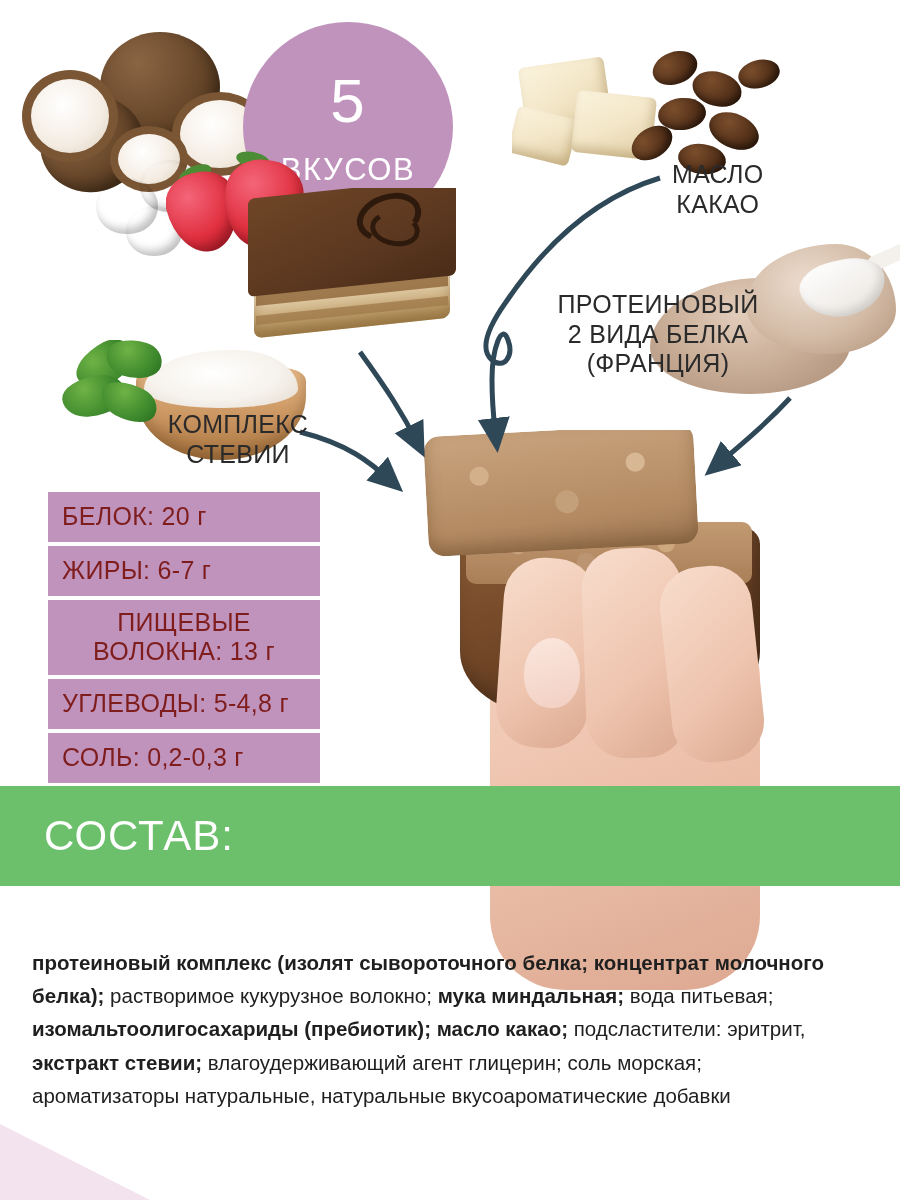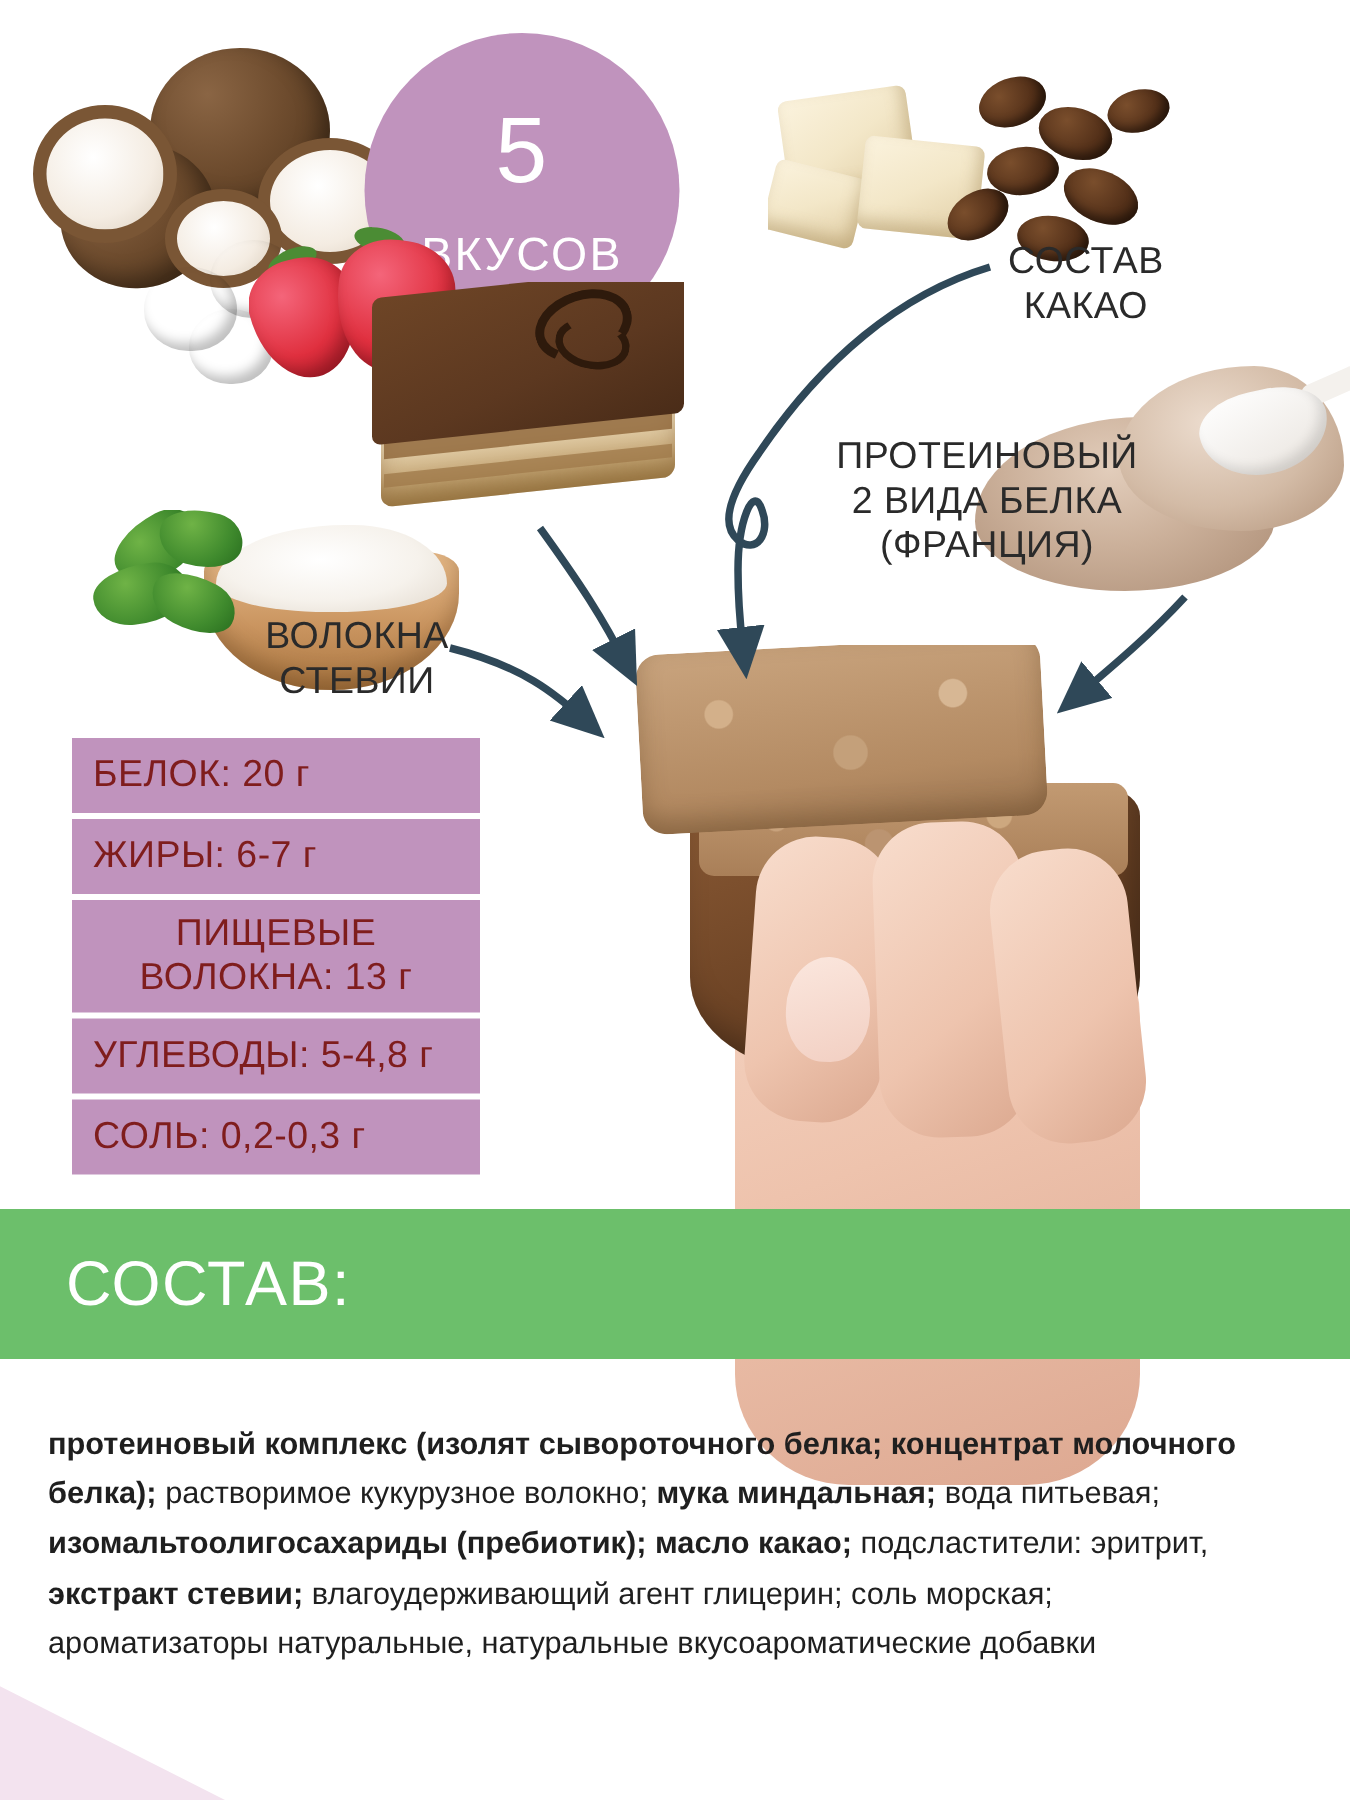--- a/index.html
+++ b/index.html
@@ -311,21 +311,21 @@
     line-height: 1.16;
     padding: 10px 14px 11px 14px;
     margin-bottom: 4px;
     letter-spacing: .3px;
   }
   .nutri-row.two-line { padding-top: 8px; padding-bottom: 9px; text-align: center; }
 
   
   .composition-band {
     position: absolute;
-    left: 0; top: 806px;
+    left: 0; top: 786px;
     width: 900px; height: 100px;
     background: #6cbf6b;
     z-index: 11;
     display: flex;
     align-items: center;
   }
   .composition-title {
     color: #ffffff;
     font-size: 42px;
     letter-spacing: 1px;
@@ -437,32 +437,32 @@
     <path d="M300,432 C348,444 370,462 392,482" stroke="#2f4858" stroke-width="5" fill="none" marker-end="url(#ah)"></path>
 
     <path d="M360,352 C386,388 402,412 418,444" stroke="#2f4858" stroke-width="5" fill="none" marker-end="url(#ah)"></path>
 
     <path d="M660,178 C600,196 548,240 506,302 C486,330 480,350 492,360 C504,370 514,356 508,340 C502,322 492,348 492,380 C492,408 494,420 496,438" stroke="#2f4858" stroke-width="5" fill="none" marker-end="url(#ah)"></path>
 
     <path d="M790,398 C766,424 742,444 716,466" stroke="#2f4858" stroke-width="5" fill="none" marker-end="url(#ah)"></path>
   </svg>
 
   <div class="label center" id="label-cocoa">
-    <div>СОСТАВ</div>
+    <div>МАСЛО</div>
     <div>КАКАО</div>
   </div>
 
   <div class="label center" id="label-protein">
     <div>ПРОТЕИНОВЫЙ</div>
     <div>2 ВИДА БЕЛКА</div>
     <div>(ФРАНЦИЯ)</div>
   </div>
 
   <div class="label center" id="label-stevia">
-    <div>ВОЛОКНА</div>
+    <div>КОМПЛЕКС</div>
     <div>СТЕВИИ</div>
   </div>
 
   <div class="nutrition">
     <div class="nutri-row">БЕЛОК: 20 г</div>
     <div class="nutri-row">ЖИРЫ: 6-7 г</div>
     <div class="nutri-row two-line">
       <div>ПИЩЕВЫЕ</div>
       <div>ВОЛОКНА: 13 г</div>
     </div>

